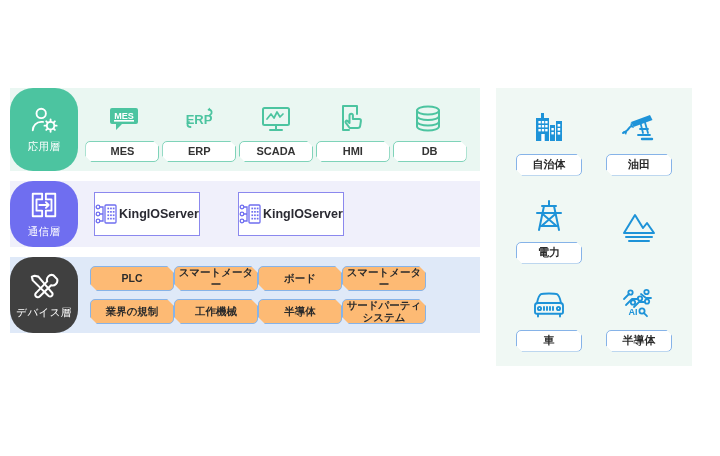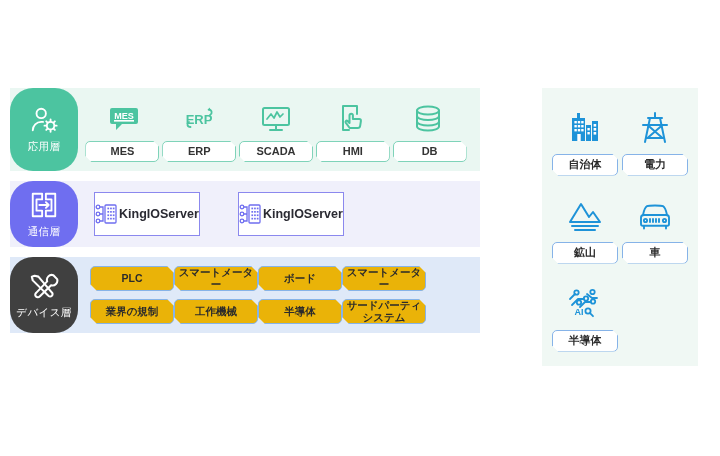--- a/index.html
+++ b/index.html
@@ -52,32 +52,32 @@
     height:42px;display:flex;align-items:center;justify-content:center;gap:0;
   }
   .io-box .ico{width:24px;height:24px;display:block;}
   .io-box .txt{font-size:12.5px;font-weight:bold;color:#2b2b33;}
 
   
   .dev-body{padding:9px 10px 9px 12px;}
   .dev-row{display:flex;justify-content:space-between;}
   .dev-row + .dev-row{margin-top:8px;}
   .chip-b{
-    background:#eab308;border:1px solid #86b3e8;
+    background:#fdba74;border:1px solid #86b3e8;
     font-size:10.5px;font-weight:bold;color:#2b2b2b;
     display:flex;align-items:center;justify-content:center;
     text-align:center;line-height:1.1;box-sizing:border-box;
     width:84px;height:25px;padding:0 3px;
     border-radius:5px 0 5px 0;
     clip-path:polygon(0 0, calc(100% - 7px) 0, 100% 7px, 100% 100%, 7px 100%, 0 calc(100% - 7px));
   }
 
   
   .industries{
-    position:absolute;left:542px;top:88px;width:156px;height:278px;
+    position:absolute;left:496px;top:88px;width:196px;height:278px;
     background:#f0f8f4;box-sizing:border-box;
     display:grid;grid-template-columns:1fr 1fr;grid-template-rows:1fr 1fr 1fr;
     padding:10px 8px 4px 8px;
   }
   .ind-cell{display:flex;flex-direction:column;align-items:center;justify-content:center;}
   .ind-cell .ic{width:38px;height:38px;display:block;margin-bottom:7px;text-align:center;}
   .chip-i{
     background:#ffffff;border:1px solid #86b3e8;
     font-size:11px;font-weight:bold;color:#2b2b2b;
     display:flex;align-items:center;justify-content:center;
@@ -286,20 +286,34 @@
               <rect x="27.6" y="19" width="2.6" height="2.6"></rect>
               <rect x="27.6" y="23" width="2.6" height="2.6"></rect>
             <rect x="21.4" y="19" width="2.4" height="2.4"></rect>
               <rect x="21.4" y="23" width="2.4" height="2.4"></rect>
           </g>
         </svg>
       </span>
       <div class="chip-i">自治体</div>
     </div>
 
+    <div class="ind-cell">
+      <span class="ic">
+        <svg viewBox="0 0 38 38" width="38" height="38" fill="none" stroke="#1e93d8" stroke-width="2" stroke-linecap="round" stroke-linejoin="round">
+          <path d="M11 13l19-7 2.5 5-19 7z" fill="#1e93d8" stroke="none"></path>
+          <path d="M24 10l4 14M20 12l3 12" stroke-width="1.8"></path>
+          <path d="M18 26h12M20 20h8" stroke-width="1.8"></path>
+          <path d="M22 30h10" stroke-width="2.4"></path>
+          <path d="M11 13l-1 5 4 1z" fill="#1e93d8" stroke="none"></path>
+          <path d="M10 18c-2 3-4 5-7 6" stroke-width="2"></path>
+          <path d="M3 22l4 1-1 3z" fill="#1e93d8" stroke="none"></path>
+        </svg>
+      </span>
+      <div class="chip-i">油田</div>
+    </div>
 
     <div class="ind-cell">
       <span class="ic">
         <svg viewBox="0 0 38 38" width="38" height="38" fill="none" stroke="#1e93d8" stroke-width="2" stroke-linecap="round" stroke-linejoin="round">
           <path d="M19 4v5"></path>
           <path d="M12 9h14"></path>
           <path d="M14 9l-5 24M24 9l5 24"></path>
           <path d="M7 16h24"></path>
           <path d="M11.5 16l15 13M26.5 16l-15 13"></path>
           <path d="M10 29h18"></path>
@@ -308,21 +322,20 @@
       <div class="chip-i">電力</div>
     </div>
 
     <div class="ind-cell">
       <span class="ic">
         <svg viewBox="0 0 38 38" width="38" height="38" fill="none" stroke="#1e93d8" stroke-width="2" stroke-linecap="round" stroke-linejoin="round">
           <path d="M4 25L15 7l8 13 4-5 7 10z"></path>
           <path d="M6 29h26M9 33h20"></path>
         </svg>
       </span>
-      <div class="chip-i">鉱山</div>
     </div>
 
     <div class="ind-cell">
       <span class="ic">
         <svg viewBox="0 0 38 38" width="38" height="38" fill="none" stroke="#1e93d8" stroke-width="1.9" stroke-linecap="round" stroke-linejoin="round">
           <path d="M7 18c1-5 2.5-8 4-8.8C13 8.2 25 8.2 27 9.2c1.5.8 3 3.8 4 8.8"></path>
           <path d="M5 20.5c0-1.6 1.2-2.5 3-2.5h22c1.8 0 3 .9 3 2.5v6.5c0 1-.8 1.8-1.8 1.8H6.8c-1 0-1.8-.8-1.8-1.8z"></path>
           <path d="M8 29v2.5M30 29v2.5"></path>
           <circle cx="9.5" cy="23.5" r="1.6"></circle>
           <circle cx="28.5" cy="23.5" r="1.6"></circle>

